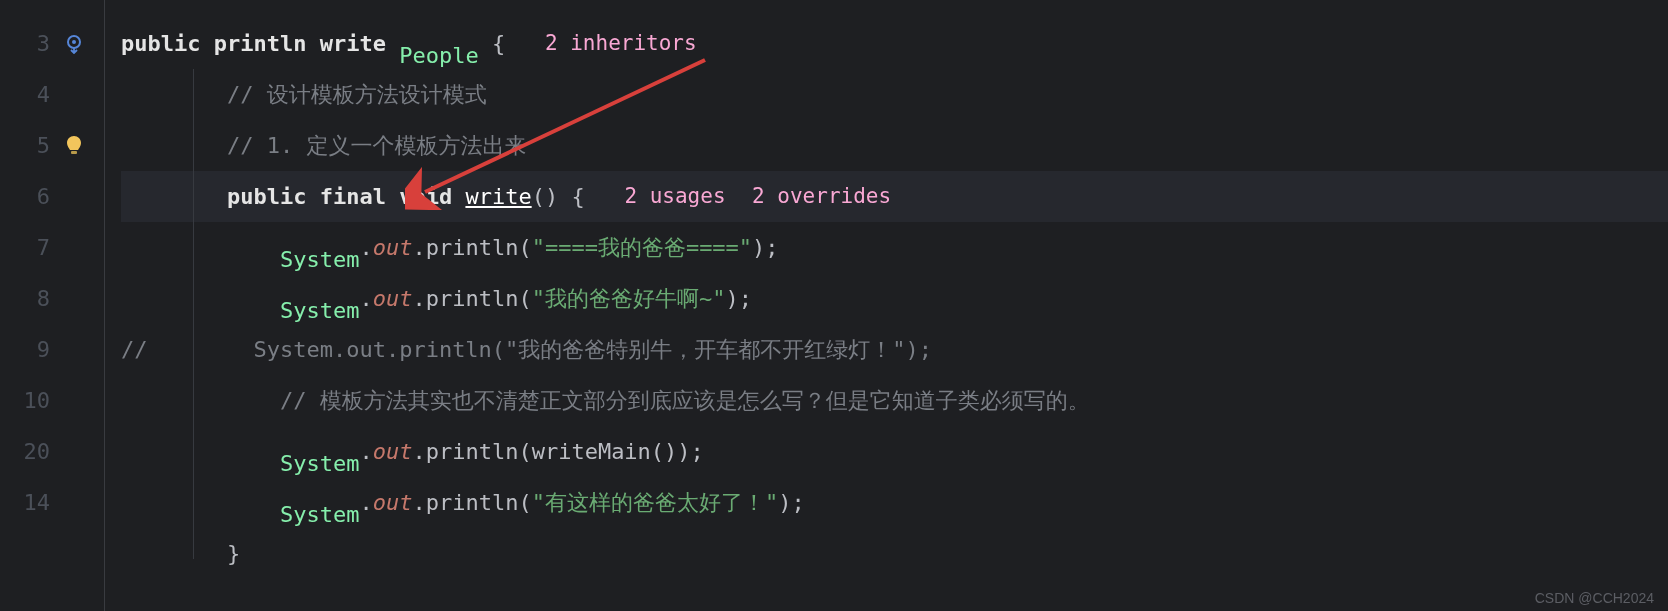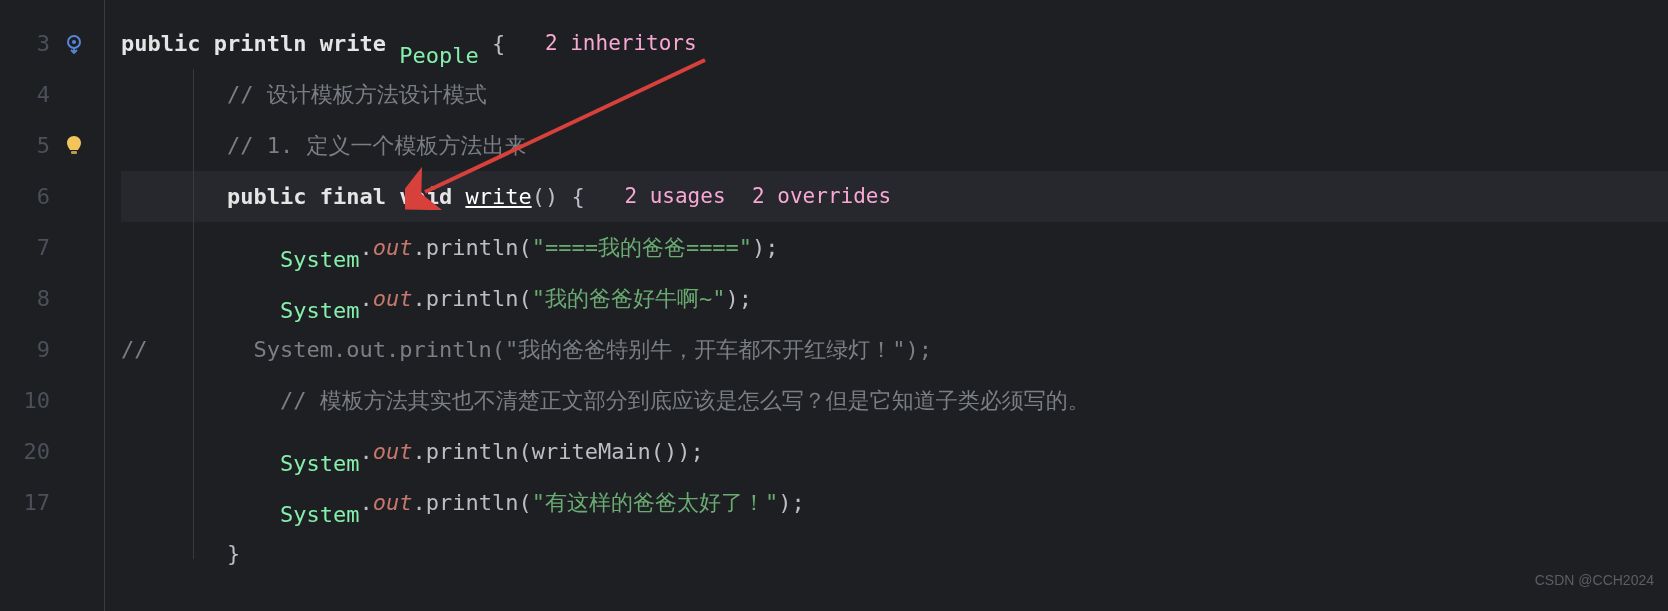--- a/index.html
+++ b/index.html
@@ -80,21 +80,21 @@
       top: 0;
       bottom: 0;
     }
     .arrow {
       position: absolute;
       pointer-events: none;
       z-index: 10;
     }
     .watermark {
       position: absolute;
-      bottom: 20px;
+      bottom: 2px;
       right: 14px;
       color: #5c5e64;
       font-size: 14px;
       font-family: sans-serif;
     }
   </style>
 </head>
 <body>
 
 <div class="editor">
@@ -140,21 +140,21 @@
     </div>
     <div class="gutter-line">
       <span class="line-number">10</span>
       <span class="gutter-icon"></span>
     </div>
     <div class="gutter-line">
       <span class="line-number">20</span>
       <span class="gutter-icon"></span>
     </div>
     <div class="gutter-line">
-      <span class="line-number">17</span>
+      <span class="line-number">14</span>
       <span class="gutter-icon"></span>
     </div>
   </div>
 
   <div class="code-area">
     <div class="indent-guide" style="left:88px; top:69px; height:490px;"></div>
 
     <div class="code-line"><span class="kw">public</span><span class="pln"> </span><span class="kw">println</span><span class="pln"> </span><span class="kw">write</span><span class="pln"> </span><span class="cls">People</span><span class="pln"> {</span><span class="pln">   </span><span class="hint">2 inheritors</span></div>
 
     <div class="code-line"><span class="pln">        </span><span class="cmt">// 设计模板方法设计模式</span></div>

